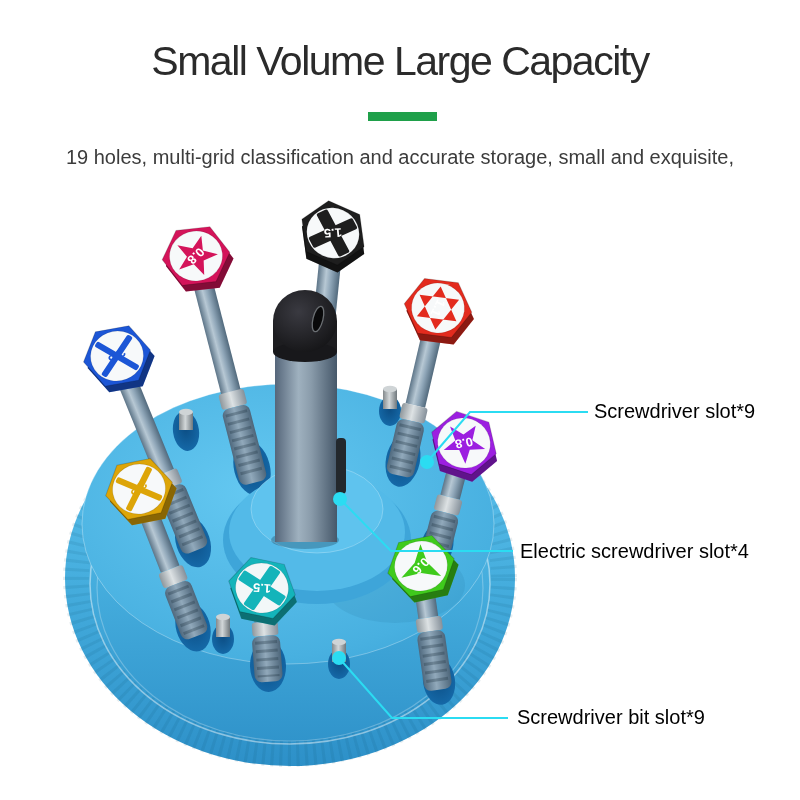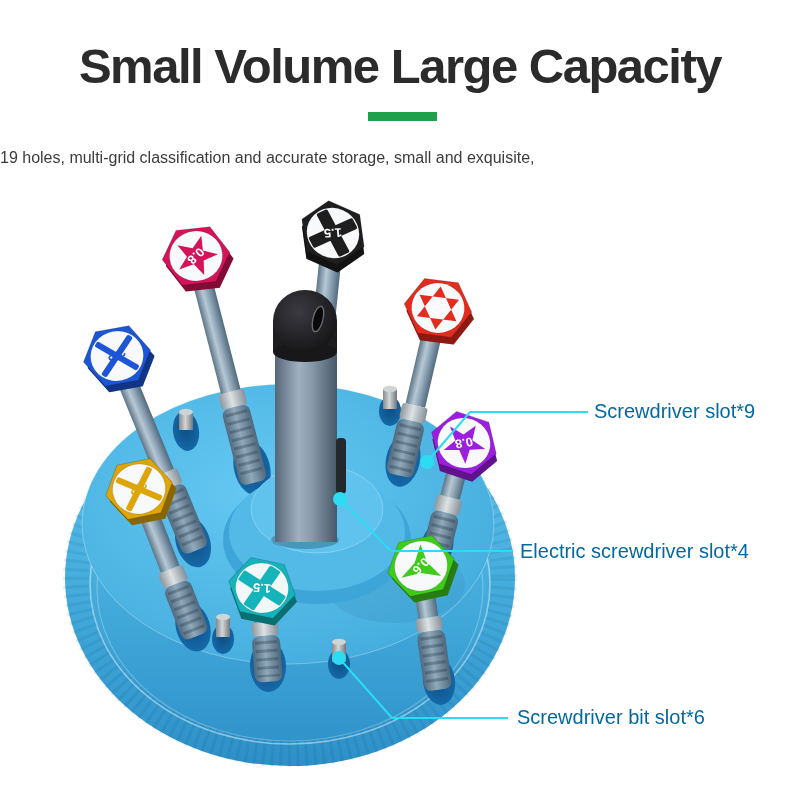--- a/index.html
+++ b/index.html
@@ -2,32 +2,32 @@
 <html><head>
 <meta charset="utf-8">
 <style>
   html,body{margin:0;padding:0;}
   body{
     width:800px;height:800px;background:#ffffff;position:relative;overflow:hidden;
     font-family:"Liberation Sans", sans-serif;
   }
   .title{
     position:absolute;top:38px;left:0;right:0;text-align:center;
-    font-size:49px;font-weight:700;color:#2b2b2b;letter-spacing:-1.5px;white-space:nowrap;
+    font-size:41px;font-weight:400;color:#2b2b2b;letter-spacing:-1.5px;white-space:nowrap;
   }
   .accent-bar{
     position:absolute;top:112px;left:368px;width:69px;height:9px;background:#1fa04a;
   }
   .subtitle{
-    position:absolute;top:144px;left:0;right:0;text-align:left;
-    font-size:16px;line-height:27px;color:#3c3c3c;
+    position:absolute;top:144px;left:0;right:0;text-align:center;
+    font-size:20px;line-height:27px;color:#3c3c3c;
   }
   .render{position:absolute;left:0;top:0;}
   .callout-label{
-    position:absolute;font-size:20px;color:#0369a1;white-space:nowrap;
+    position:absolute;font-size:20px;color:#000000;white-space:nowrap;
   }
   .lbl1{left:594px;top:400px;}
   .lbl2{left:520px;top:540px;}
   .lbl3{left:517px;top:706px;}
 </style>
 </head>
 <body>
 
 <div class="title">Small Volume Large Capacity</div>
 <div class="accent-bar"></div>
@@ -279,13 +279,13 @@
   </g>
   <g stroke="none" fill="#2bdcf2">
     <circle cx="427" cy="462" r="7"></circle>
     <circle cx="340" cy="499" r="7"></circle>
     <circle cx="339" cy="658" r="7"></circle>
   </g>
 </svg>
 
 <div class="callout-label lbl1">Screwdriver slot*9</div>
 <div class="callout-label lbl2">Electric screwdriver slot*4</div>
-<div class="callout-label lbl3">Screwdriver bit slot*6</div>
+<div class="callout-label lbl3">Screwdriver bit slot*9</div>
 
 </body></html>

